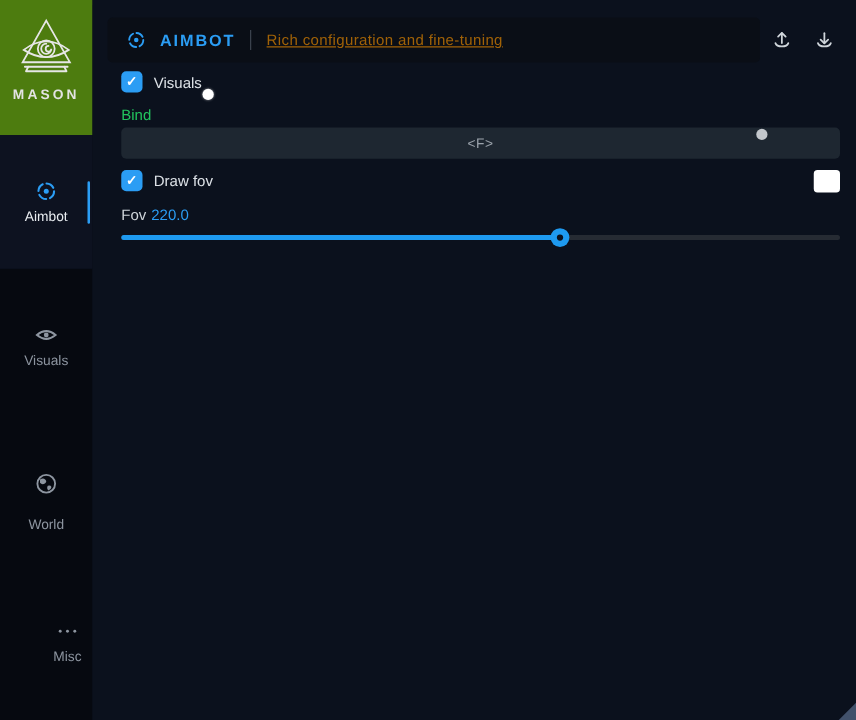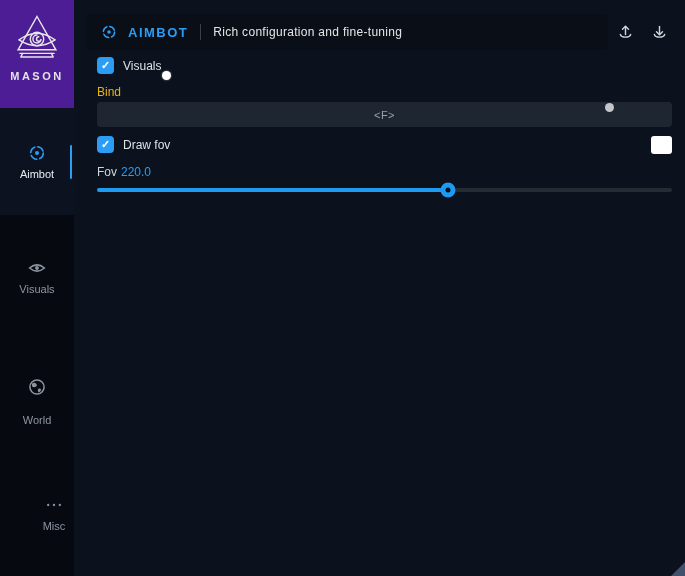--- a/index.html
+++ b/index.html
@@ -4,58 +4,58 @@
 <style>
   * { margin:0; padding:0; box-sizing:border-box; }
   html,body { width:685px; height:576px; overflow:hidden; background:#0b111d;
     font-family:"Liberation Sans", sans-serif; }
   .app { position:relative; width:685px; height:576px; background:#0b111d; }
 
   .top-strip { position:absolute; left:0; top:0; width:685px; height:4px; background:#2b2e33; }
 
   
   .sidebar { position:absolute; left:0; top:0; width:74px; height:576px; background:#060910; }
-  .logo-block { position:absolute; left:0; top:0; width:74px; height:108px; background:#4c1d95;
+  .logo-block { position:absolute; left:0; top:0; width:74px; height:108px; background:#4d7c0f;
     display:flex; flex-direction:column; align-items:center; }
   .logo-svg { margin-top:12px; width:54px; height:54px; }
   .brand { margin-top:4px; color:#e3e3e3; font-size:11px; font-weight:bold; letter-spacing:2.5px; }
 
   .nav-item { position:absolute; left:0; width:74px; display:flex; flex-direction:column;
     align-items:center; cursor:default; }
   .nav-item .nav-icon { width:20px; height:20px; }
   .nav-item .nav-label { margin-top:5px; font-size:11px; color:#8d95a0; }
   .nav-item.active { top:108px; height:107px; background:#0d1220; justify-content:center; }
   .nav-item.active .nav-label { color:#e8ecf0; }
   .active-indicator { position:absolute; right:2px; top:50%; transform:translateY(-50%);
     width:2px; height:34px; background:#2b9df4; border-radius:1px; }
 
   
   .main { position:absolute; left:74px; top:0; width:611px; height:576px; background:#0b111d; }
 
   .header-bar { position:absolute; left:12px; top:14px; width:522px; height:36px;
     background:#0a0e16; border-radius:4px; display:flex; align-items:center; padding-left:14px; }
   .header-title { color:#2b9df4; font-size:13px; font-weight:bold; letter-spacing:1.5px; margin-left:10px; }
   .header-divider { width:1px; height:16px; background:#3a414c; margin:0 12px; }
-  .header-sub { color:#e5e5e5; font-size:12px; letter-spacing:0.3px; }
+  .header-sub { color:#a16207; font-size:12px; letter-spacing:0.3px;text-decoration:underline; }
   .icon-btn { position:absolute; top:19px; width:26px; height:26px; display:flex;
     align-items:center; justify-content:center; cursor:pointer; }
   .icon-btn.upload { left:538px; }
   .icon-btn.download { left:572px; }
 
   .checkbox { width:17px; height:17px; border-radius:4px; background:#2b9df4;
     display:inline-flex; align-items:center; justify-content:center; position:relative; }
   .checkbox::after { content:"✓"; color:#ffffff; font-size:11px; font-weight:bold; }
 
   .row-enabled { position:absolute; left:23px; top:57px; display:flex; align-items:center; }
   .row-enabled .lbl { margin-left:9px; color:#dde2e7; font-size:12px; }
 
   .cursor-dot { position:absolute; left:88px; top:71px; width:9px; height:9px;
     border-radius:50%; background:#ffffff; box-shadow:0 0 2px rgba(255,255,255,.6); }
 
-  .bind-label { position:absolute; left:23px; top:85px; color:#eab308; font-size:12px; }
+  .bind-label { position:absolute; left:23px; top:85px; color:#22c55e; font-size:12px; }
   .bind-input { position:absolute; left:23px; top:102px; width:575px; height:25px;
     background:#1e2731; border-radius:4px; display:flex; align-items:center; justify-content:center;
     cursor:pointer; }
   .bind-value { color:#9aa2ab; font-size:11px; letter-spacing:0.5px; }
   .bind-dot { position:absolute; left:531px; top:103px; width:9px; height:9px;
     border-radius:50%; background:#c3c7cc; }
 
   .row-drawfov { position:absolute; left:23px; top:136px; display:flex; align-items:center; }
   .row-drawfov .lbl { margin-left:9px; color:#dde2e7; font-size:12px; }
   .color-swatch { position:absolute; left:577px; top:136px; width:21px; height:18px;

